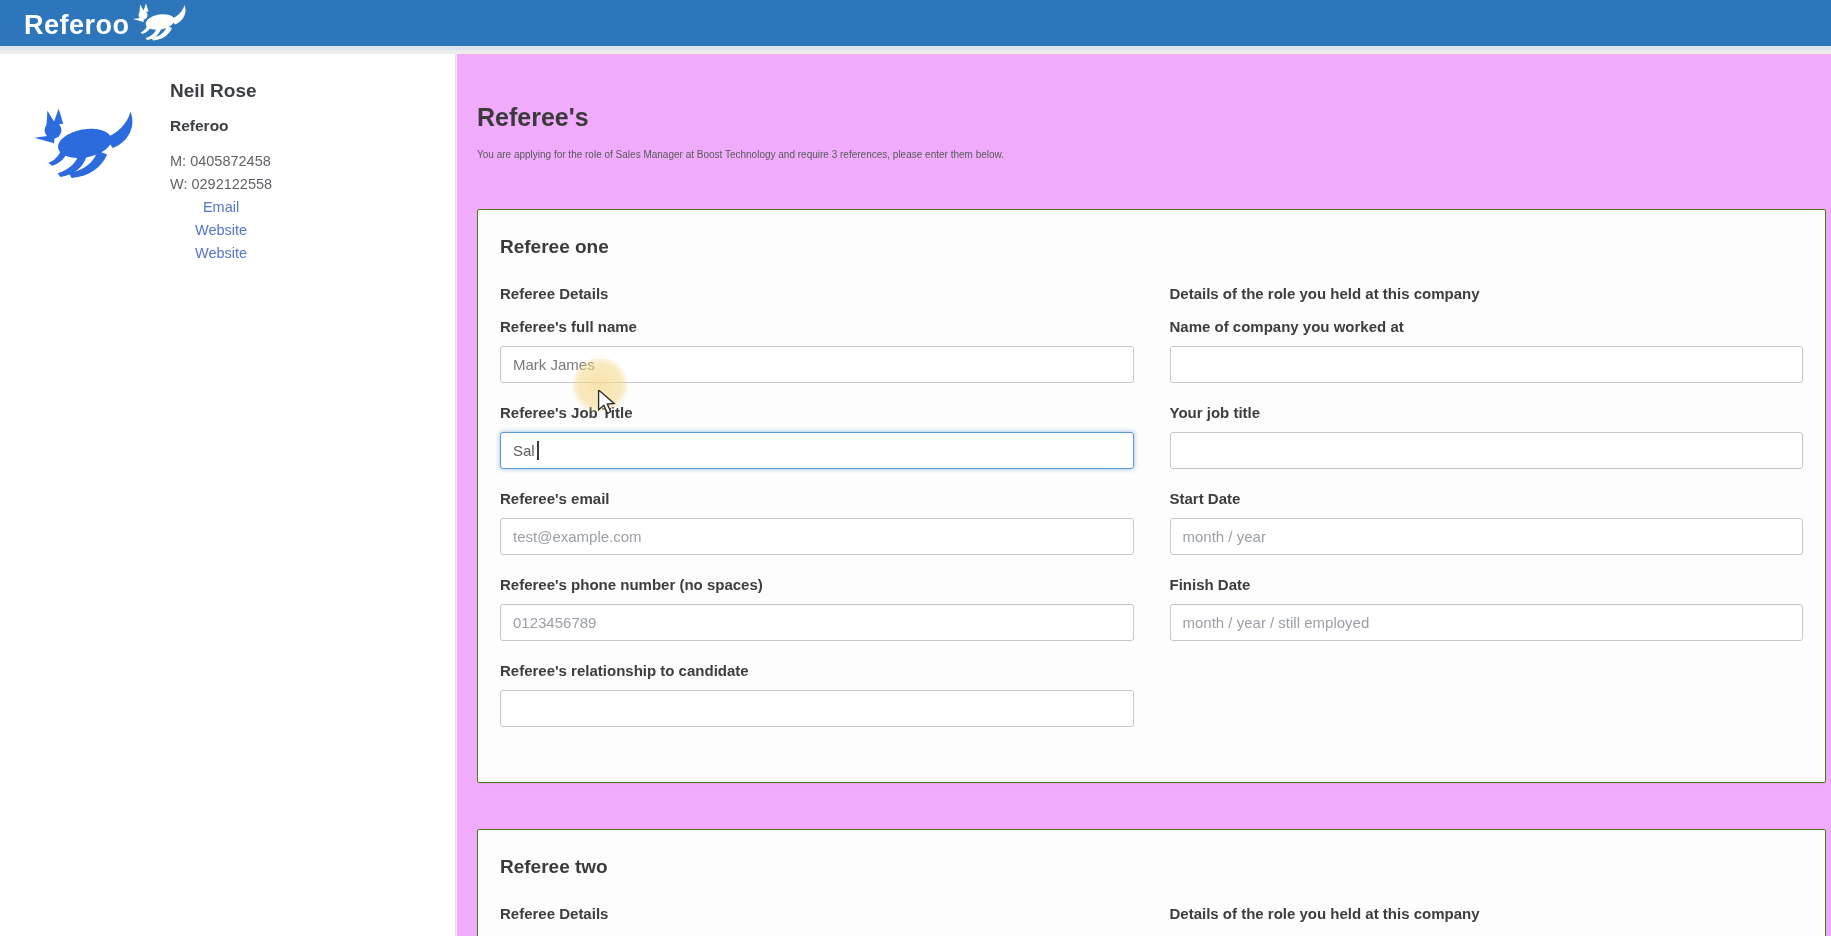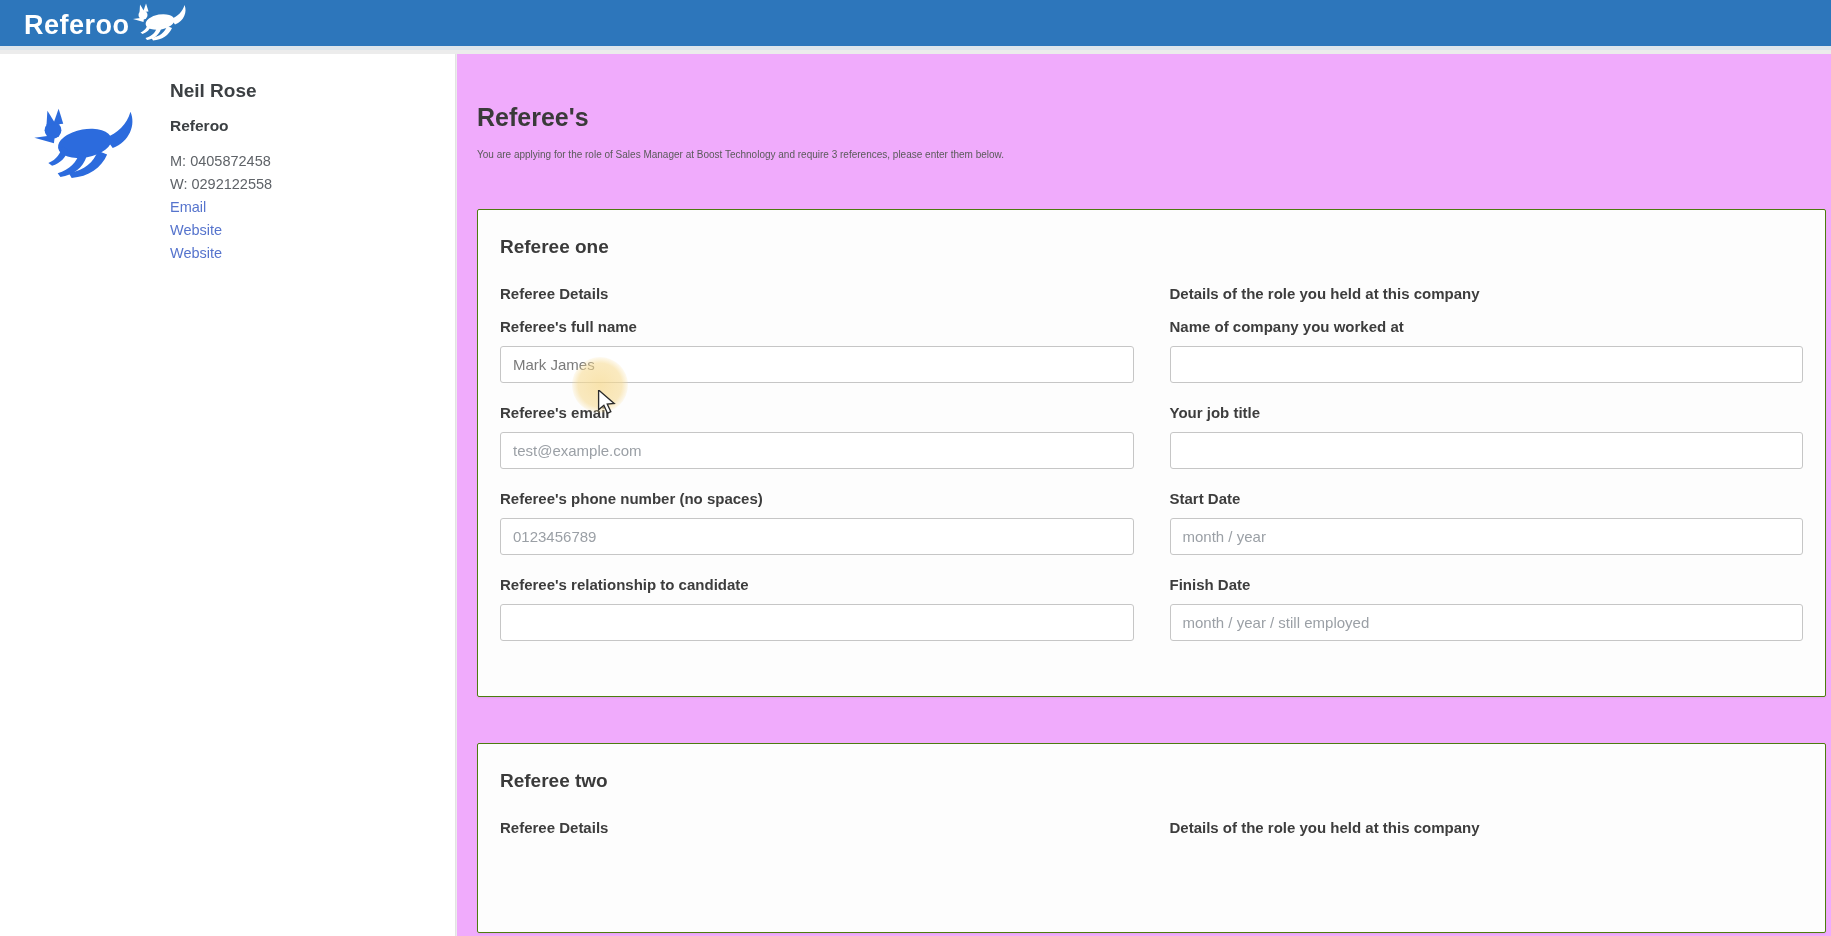--- a/index.html
+++ b/index.html
@@ -26,21 +26,21 @@
   .sidebar {
     position: absolute; top: 54px; left: 0; bottom: 0; width: 456px;
     background: #ffffff;
     border-right: 1px solid #e3e3e3;
   }
   .side-roo { position: absolute; left: 25px; top: 50px; width: 112px; height: 75px; color: #2c6bdd; }
   .contact-block { position: absolute; left: 170px; top: 26px; }
   .contact-name { font-size: 19px; font-weight: bold; color: #3c4043; margin-bottom: 15px; }
   .contact-company { font-size: 15.5px; font-weight: bold; color: #3c4043; margin-bottom: 15px; }
   .contact-line { font-size: 14.5px; color: #5f6368; line-height: 23px; }
-  .contact-link { display: block; font-size: 14.5px; color: #5674cd; line-height: 23px; text-decoration: none; cursor: pointer; }
+  .contact-link { display: block; font-size: 14.5px; color: #5674cd; line-height: 23px; text-decoration: none; cursor: pointer; text-align: center; }
 
   
   .main {
     position: absolute; left: 457px; top: 54px; right: 0; bottom: 0;
     background: #f0abfc;
     padding: 49px 5px 0 20px;
     overflow: hidden;
   }
   .page-title { font-size: 25px; font-weight: bold; color: #3a3a3a; margin: 0 0 17px 0; }
   .page-intro { font-size: 10px; color: #5a5a5a; margin: 0 0 49px 0; }
@@ -144,20 +144,27 @@
       <div class="col">
         <div class="group-label">Referee Details</div>
 
         <div class="field">
           <div class="field-label">Referee's full name</div>
           <div class="input-wrap">
             <input type="text" class="text-input" value="Mark James" style="">
           </div>
         </div>
 
+        <div class="field">
+          <div class="field-label">Referee's Job Title</div>
+          <div class="input-wrap focused">
+            <input type="text" class="text-input" value="Sal" style="">
+            <span class="caret"></span>
+          </div>
+        </div>
 
         <div class="field">
           <div class="field-label">Referee's email</div>
           <div class="input-wrap">
             <input type="text" class="text-input" placeholder="test@example.com" style="">
           </div>
         </div>
 
         <div class="field">
           <div class="field-label">Referee's phone number (no spaces)</div>

